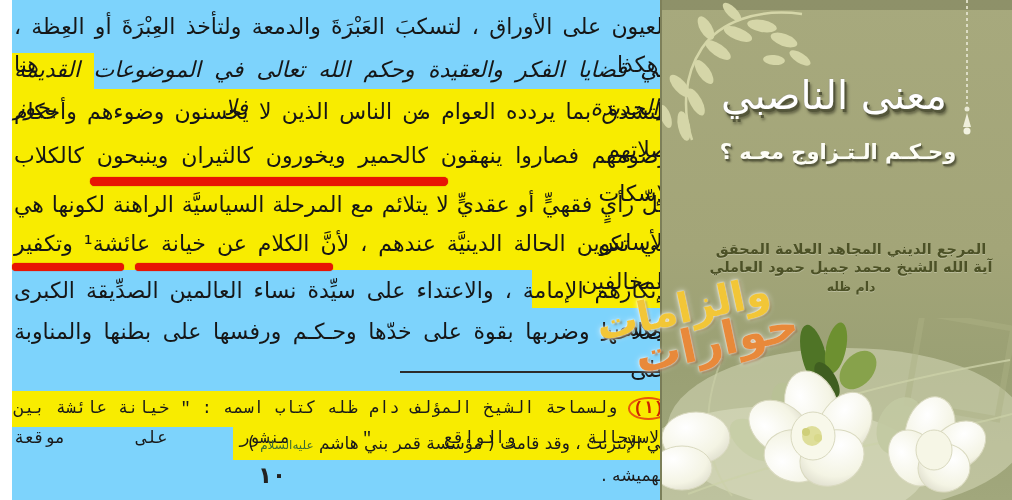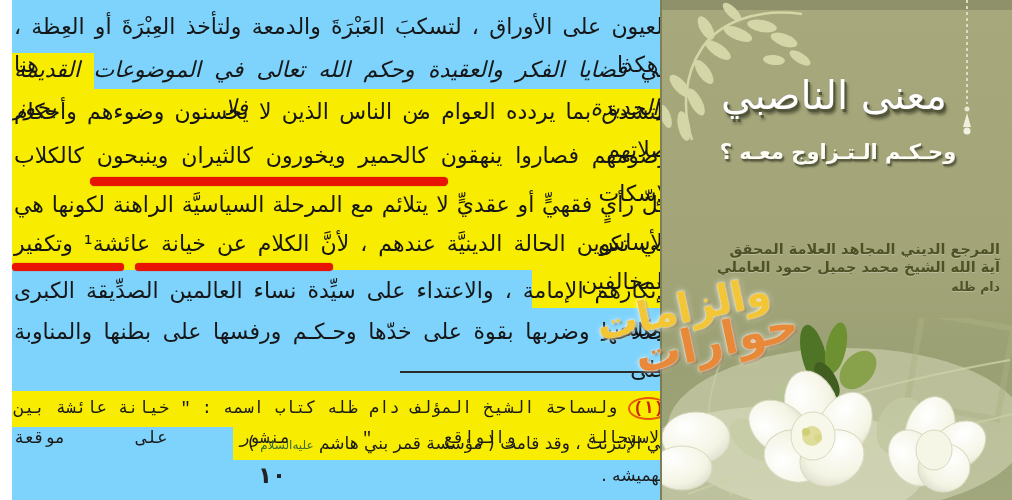--- a/index.html
+++ b/index.html
@@ -27,21 +27,21 @@
          background:linear-gradient(180deg,#a7a97d 0%,#a3a578 50%,#9aa074 74%,#a1a77c 100%);
          border-left:2px solid rgba(92,94,62,.55);}
   .cover-topstrip{position:absolute;left:0;top:0;width:100%;height:10px;
                   background:rgba(98,100,68,.35);}
   .cover-title{position:absolute;left:0;right:8px;top:72px;text-align:center;
                direction:rtl;color:#ffffff;font-size:40px;font-weight:normal;
                text-shadow:2px 3px 0 #54563a,3px 5px 3px rgba(40,40,25,.55),0 0 1px #777;}
   .cover-subtitle{position:absolute;left:0;right:0;top:140px;text-align:center;
                   direction:rtl;color:#fdfdf6;font-size:21px;font-weight:bold;
                   text-shadow:1px 2px 0 #5b5d40,2px 3px 2px rgba(40,40,25,.5);}
-  .author{position:absolute;left:40px;right:14px;top:240px;text-align:right;direction:rtl;
+  .author{position:absolute;left:40px;right:14px;top:240px;text-align:center;direction:rtl;
           color:#4c5126;font-weight:bold;text-shadow:0 1px 0 rgba(255,255,255,.25);}
   .author .a1,.author .a2{font-size:14.5px;line-height:18px;}
   .author .a3{font-size:12.5px;margin-top:3px;}
   .ornament-svg{position:absolute;left:0;top:0;}
   .tassel-svg{position:absolute;left:293px;top:0;}
   .flowers-svg{position:absolute;left:0;top:318px;}
   
   .watermark{position:absolute;left:592px;top:284px;width:220px;text-align:center;
              direction:rtl;transform:rotate(-12deg);z-index:60;font-weight:bold;
              pointer-events:none;}

